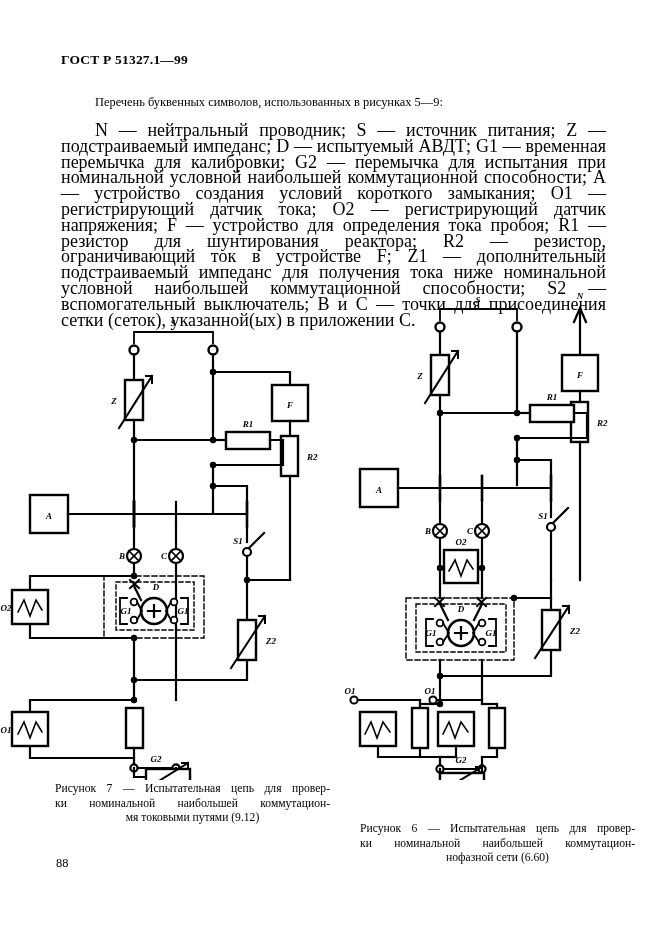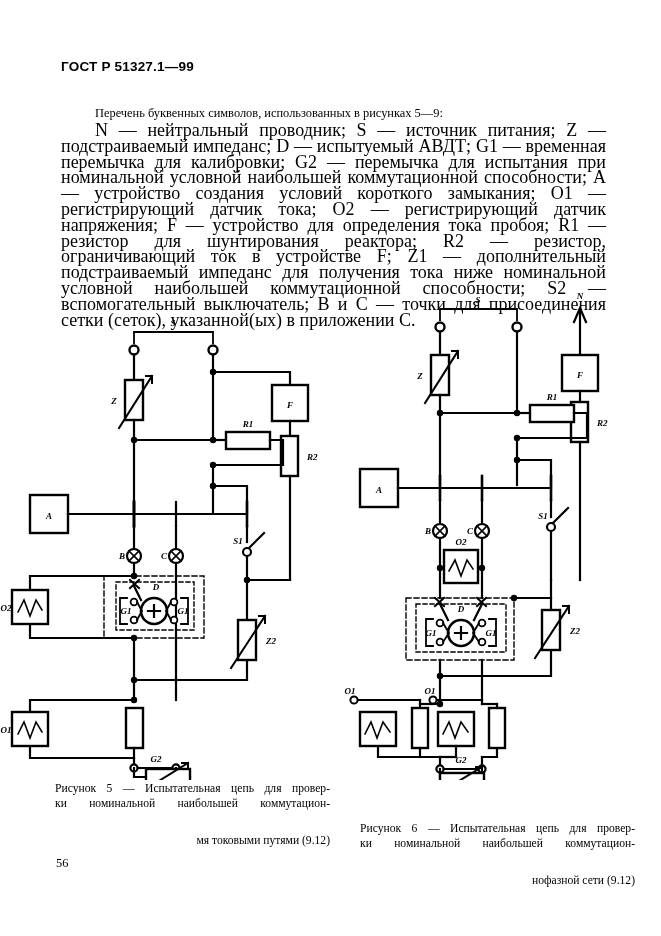--- a/index.html
+++ b/index.html
@@ -5,47 +5,47 @@
   html,body{margin:0;padding:0;}
   body{
     width:661px;height:936px;background:#ffffff;
     font-family:"Liberation Serif", serif;
     color:#000;
     position:relative;overflow:hidden;
   }
   .page{position:relative;width:661px;height:936px;}
 
   .gost-header{
-    position:absolute;left:61px;top:59px;
-    font-family:Liberation Sans, sans-serif;
+    position:absolute;left:61px;top:52px;
+    font-family:Liberation Serif, serif;
     font-weight:bold;font-size:13.5px;letter-spacing:0.2px;
   }
 
   .intro{
     position:absolute;left:61px;top:95px;width:545px;
     font-size:12.4px;line-height:15.6px;text-align:justify;
   }
-  .intro .ind{display:block;text-indent:34px;margin-top:11px;}
+  .intro .ind{display:block;text-indent:34px;}
 
   .symbols{
     position:absolute;left:61px;top:123px;width:545px;
     font-size:18px;line-height:15.8px;text-align:justify;
     text-indent:34px;
     hyphens:none;
   }
 
   .figwrap{position:absolute;left:0;top:280px;width:661px;height:500px;}
 
   .caption{
     position:absolute;font-size:11.6px;line-height:14.6px;text-align:center;
   }
   .cap-left{left:55px;top:782px;width:275px;}
   .cap-right{left:360px;top:822px;width:275px;}
   .cap-l1,.cap-l2,.cap-l3{text-align:justify;text-align-last:justify;}
-  .cap-last{text-align:right;margin-top:23px;}
+  .cap-last{text-align:center;}
 
   .pageno{
     position:absolute;left:56px;top:856px;
     font-size:12.4px;
   }
 
   svg{display:block;}
   .lbl{font-family:"Liberation Serif", serif;font-style:italic;font-weight:bold;font-size:9px;}
 </style>
 </head>
@@ -367,26 +367,26 @@
         <text class="lbl" x="20" y="414" text-anchor="middle">O1</text>
         <text class="lbl" x="100" y="414" text-anchor="middle">O1</text>
         <text class="lbl" x="240" y="354" text-anchor="start">Z2</text>
         <text class="lbl" x="124" y="525" text-anchor="middle">Z1</text>
       </g>
     </svg>
 
   </div>
 
   <div class="caption cap-left">
-    <div class="cap-l1">Рисунок 5 — Испытательная цепь для провер-</div>
+    <div class="cap-l1">Рисунок 7 — Испытательная цепь для провер-</div>
     <div class="cap-l2">ки номинальной наибольшей коммутацион-</div>
     <div class="cap-last">мя токовыми  путями (9.12)</div>
   </div>
 
   <div class="caption cap-right">
     <div class="cap-l1">Рисунок 6 — Испытательная цепь для провер-</div>
     <div class="cap-l2">ки номинальной наибольшей коммутацион-</div>
-    <div class="cap-last">нофазной сети (9.12)</div>
+    <div class="cap-last">нофазной сети (6.60)</div>
   </div>
 
-  <div class="pageno">56</div>
+  <div class="pageno">88</div>
 
 </div>
 
 </body></html>

